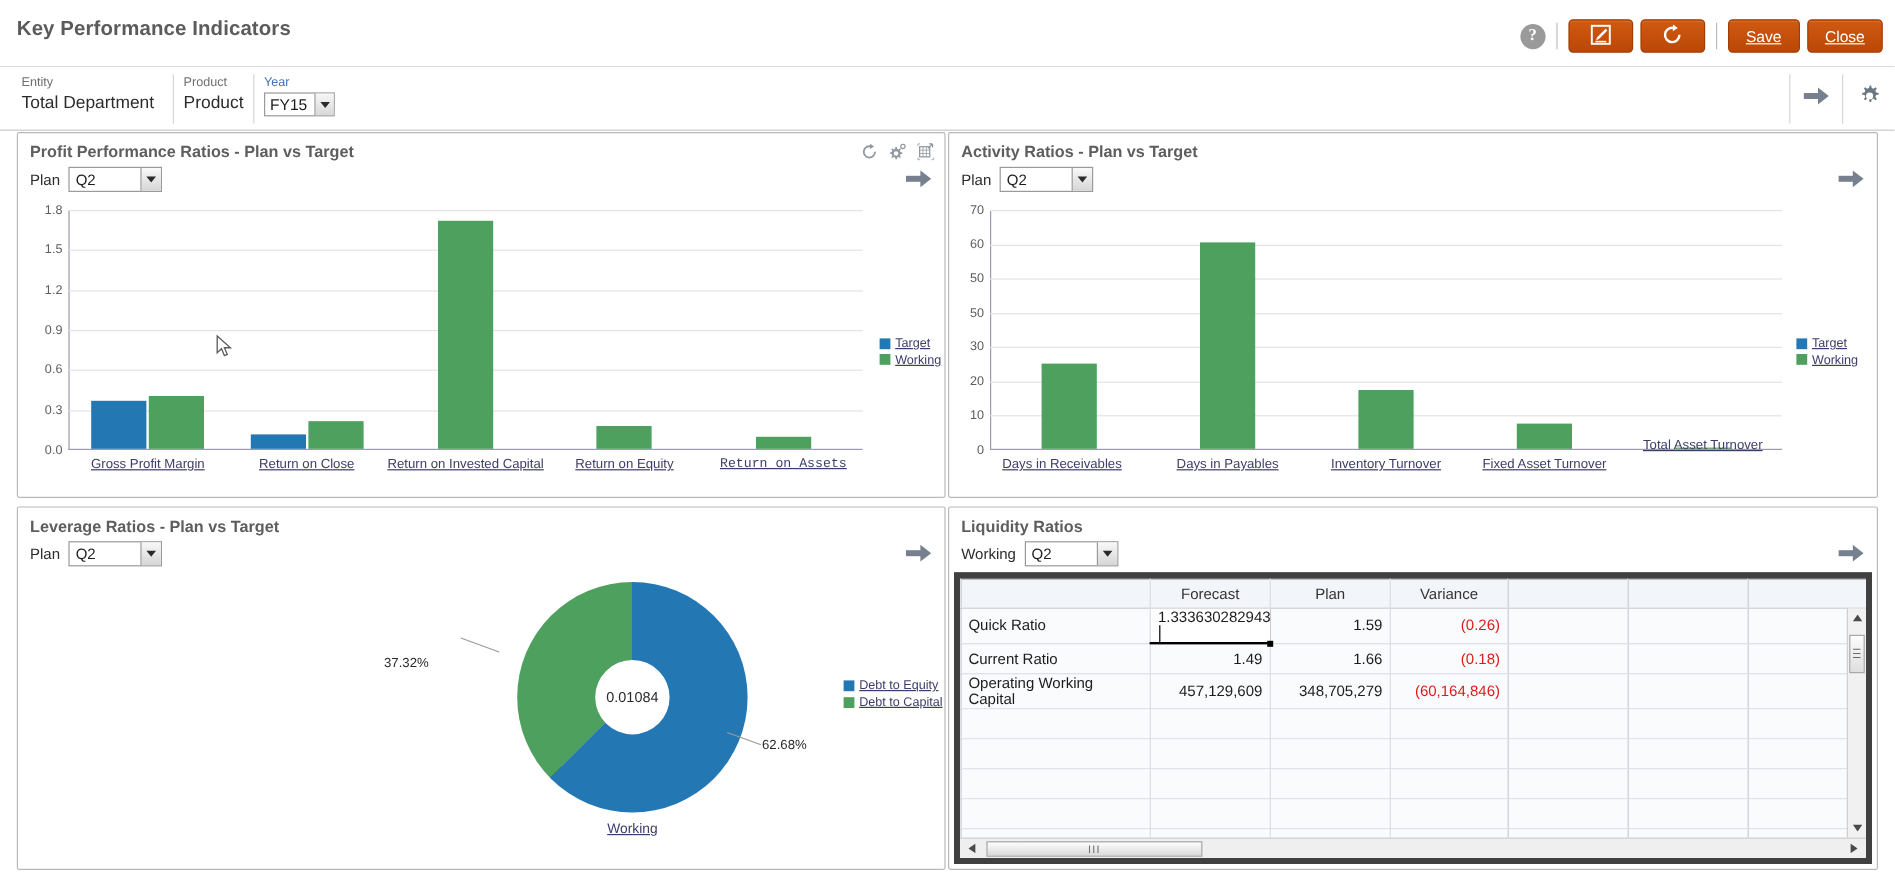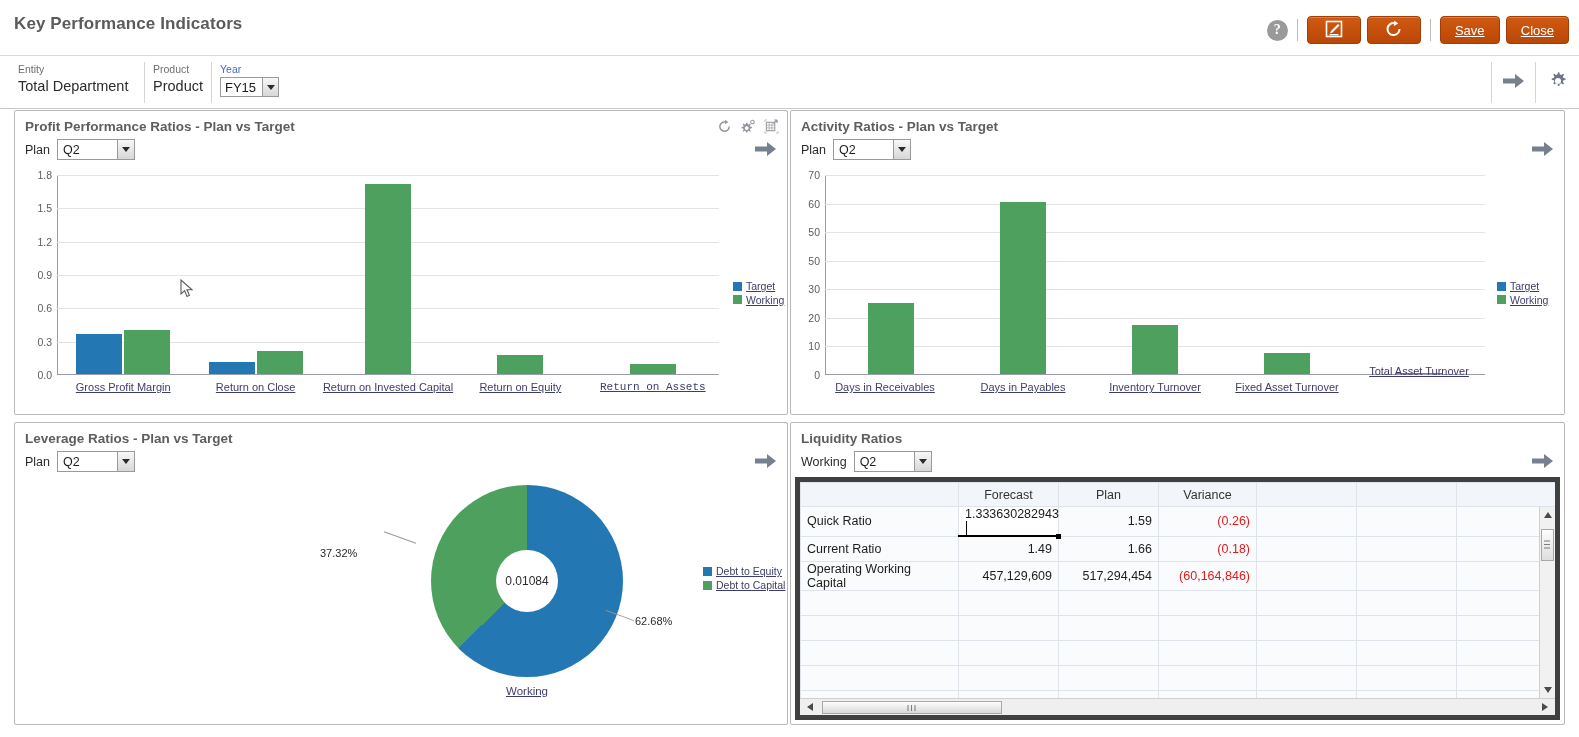--- a/index.html
+++ b/index.html
@@ -526,21 +526,21 @@
               <td class="num">1.49</td>
               <td class="num">1.66</td>
               <td class="var">(0.18)</td>
               <td class="num"></td>
               <td class="num"></td>
               <td class="num"></td>
             </tr>
             <tr>
               <td class="rowhdr">Operating Working Capital</td>
               <td class="num">457,129,609</td>
-              <td class="num">517,294,454</td>
+              <td class="num">348,705,279</td>
               <td class="var">(60,164,846)</td>
               <td class="num"></td>
               <td class="num"></td>
               <td class="num"></td>
             </tr>
             <tr class="empty">
               <td></td>
               <td></td>
               <td></td>
               <td></td>

